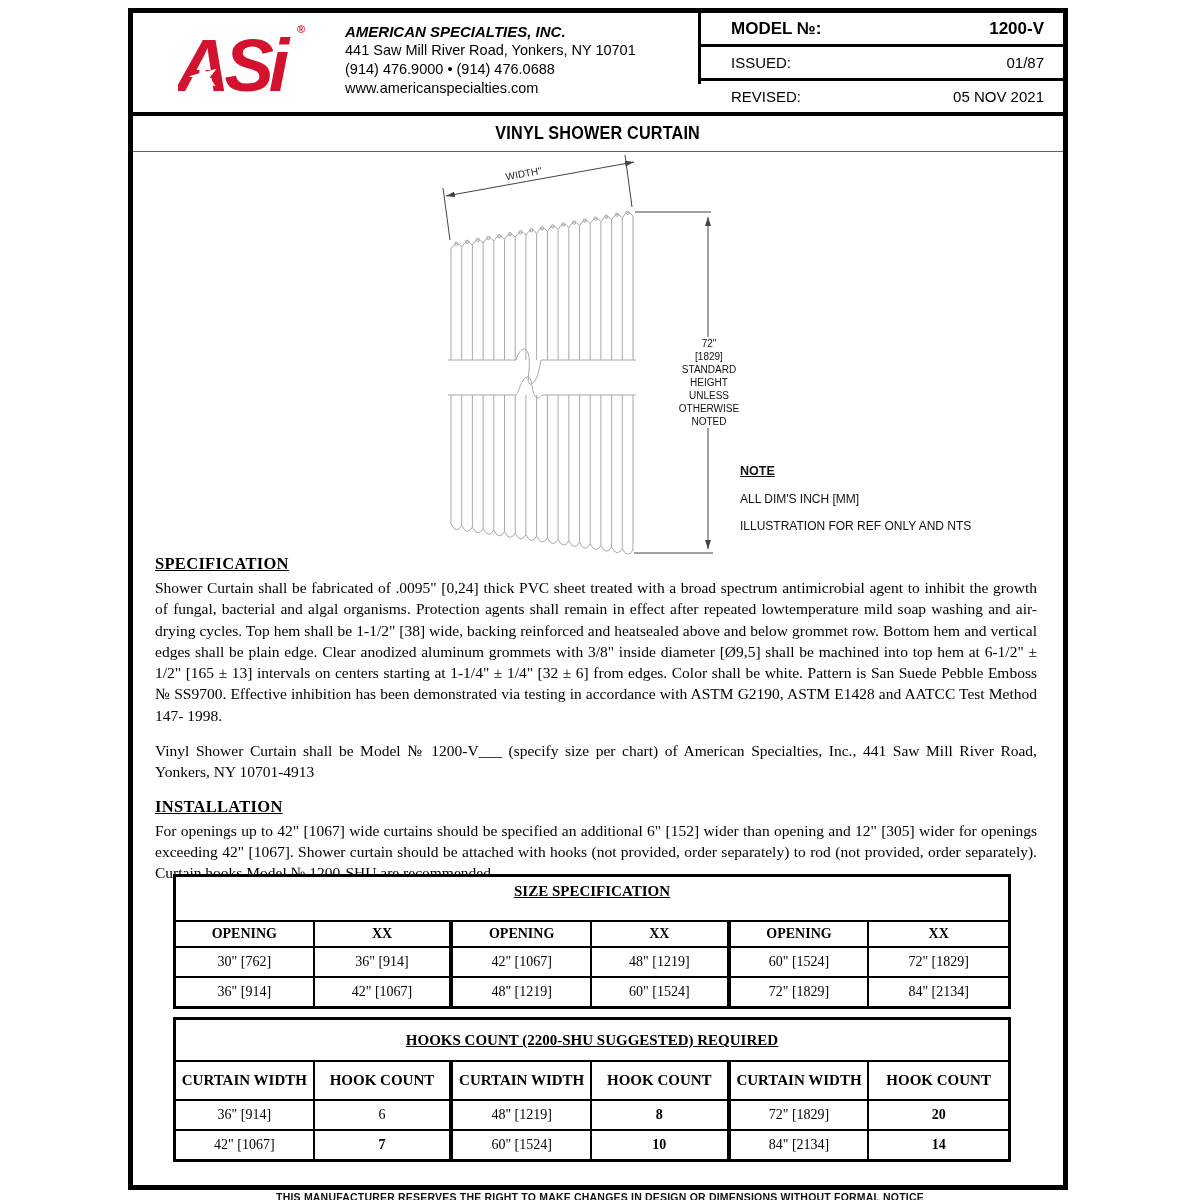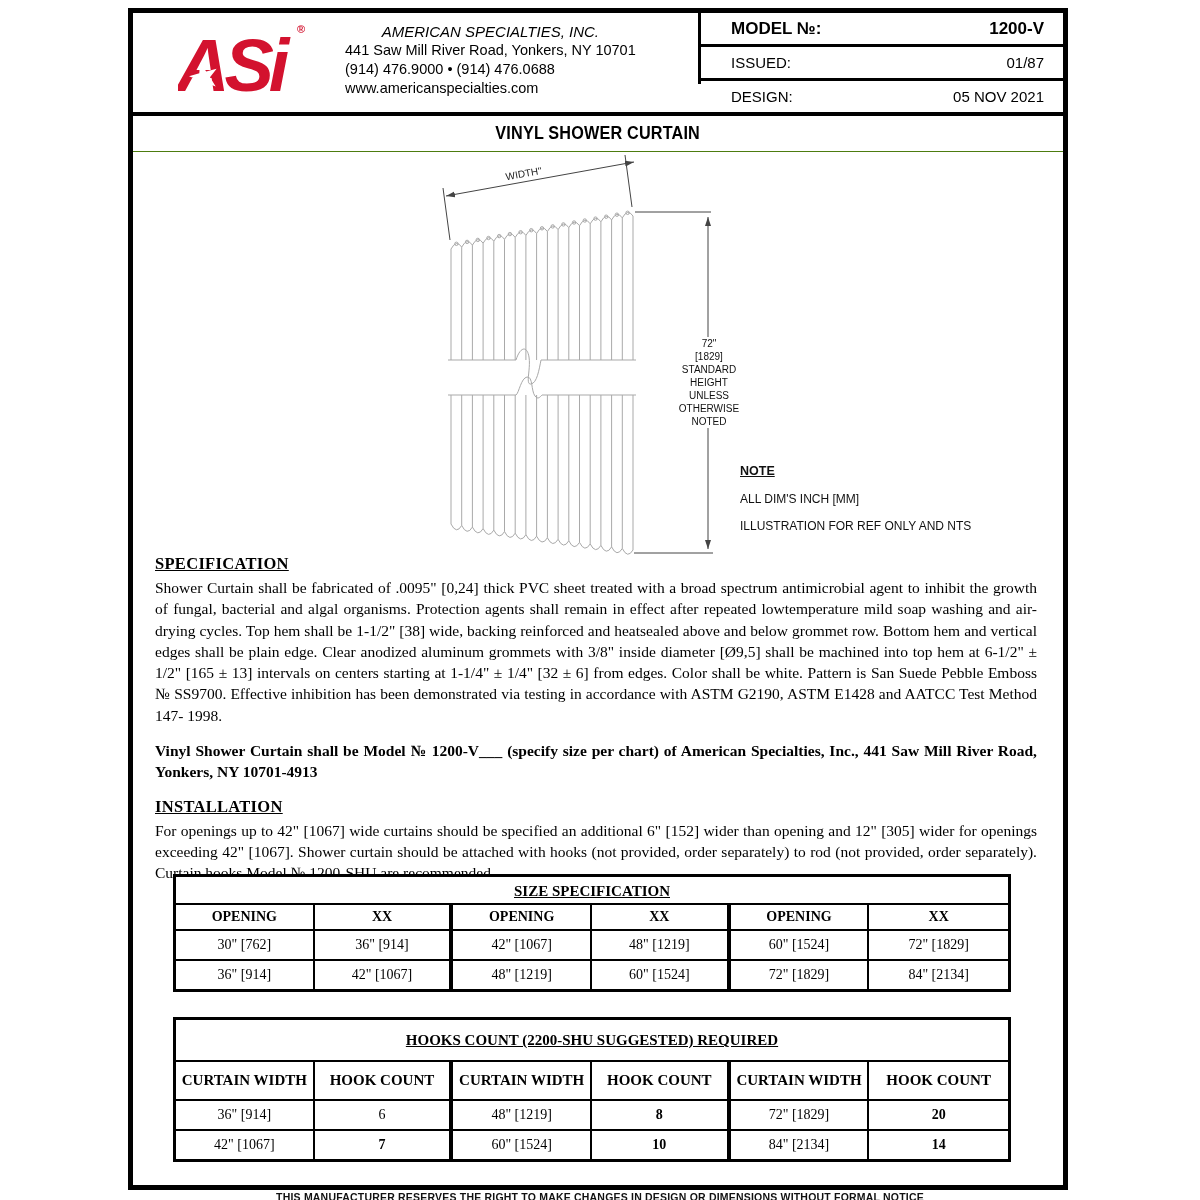--- a/index.html
+++ b/index.html
@@ -6,21 +6,21 @@
   .page{position:relative;width:1200px;height:1200px;background:#fff;overflow:hidden;
         font-family:"Liberation Sans",sans-serif;color:#000;}
   .frame{position:absolute;left:128px;top:8px;width:930px;height:1172px;border:5px solid #000;background:#fff;}
 
   
   .header{position:absolute;left:0;top:0;width:100%;height:99px;border-bottom:4px solid #000;}
   .logo{position:absolute;left:45px;top:4px;}
   .logo-text{font:italic bold 74px "Liberation Sans",sans-serif;letter-spacing:-5px;}
   .logo-reg{font:bold 11px "Liberation Sans",sans-serif;}
   .company{position:absolute;left:212px;top:9px;line-height:19px;font-size:14.5px;}
-  .co-name{font-weight:normal;font-style:italic;font-size:15px;text-align:center;}
+  .co-name{font-weight:bold;font-style:italic;font-size:15px;}
   .modelbox{position:absolute;left:565px;top:0;width:365px;height:71px;border-left:3px solid #000;}
   .mrow{height:31px;display:flex;align-items:center;justify-content:space-between;
         padding:0 22px 0 30px;border-bottom:3px solid #000;font-size:15px;}
   .mrow:last-child{border-bottom:none;}
   .mrow.first{font-size:17px;font-weight:bold;}
 
   
   .titlebar{position:absolute;left:0;top:103px;width:100%;height:35px;border-bottom:1px solid #4d7c0f;
             display:flex;align-items:center;justify-content:center;}
   .titlebar span{font-weight:bold;font-size:18px;transform:scaleX(.9);letter-spacing:.2px;}
@@ -36,30 +36,30 @@
   .note{position:absolute;left:607px;top:451px;width:260px;text-align:left;font-size:12px;color:#111;}
   .note-t{font-weight:bold;text-decoration:underline;margin-bottom:14px;font-size:12.5px;}
   .note-l{margin-bottom:13px;}
 
   
   .textcol{position:absolute;left:22px;top:541px;width:882px;
            font-family:"Liberation Serif",serif;font-size:15.5px;color:#000;}
   .sect-h{font-weight:bold;font-size:16.5px;text-decoration:underline;letter-spacing:.3px;margin:0 0 3px 0;}
   .textcol p{margin:0;text-align:justify;line-height:21.3px;}
   .gap-top{margin-top:14px !important;}
-  .bold{font-weight:bold;}
+  .bold{font-weight:normal;}
 
   
   .gtable{position:absolute;left:40px;width:832px;border:3px solid #000;background:#fff;
           display:grid;grid-template-columns:repeat(6,1fr);
           font-family:"Liberation Serif",serif;text-align:center;}
   .size-t{top:861px;}
   .hooks-t{top:1004px;}
   .tt{grid-column:1/-1;font-weight:bold;text-decoration:underline;font-size:15px;
-      padding:6px 0 3px;border-bottom:2px solid #000;}
+      padding:6px 0 20px;border-bottom:2px solid #000;}
   .hooks-t .tt{padding:12px 0 11px;}
   .th{font-weight:bold;font-size:14px;padding:4px 4px;border-bottom:2px solid #000;}
   .hooks-t .th{font-size:15px;padding:10px 0;}
   .td{font-size:14px;padding:6px 0;}
   .rb{border-bottom:2px solid #000;}
   .r2{border-right:2px solid #000;}
   .sep{border-right:4px solid #000;}
   .b{font-weight:bold;}
 
   
@@ -87,21 +87,21 @@
       <div class="modelbox">
         <div class="mrow first">
           <span>MODEL №:</span>
           <span>1200-V</span>
         </div>
         <div class="mrow">
           <span>ISSUED:</span>
           <span>01/87</span>
         </div>
         <div class="mrow">
-          <span>DESIGN:</span>
+          <span>REVISED:</span>
           <span>05 NOV 2021</span>
         </div>
       </div>
     </div>
 
     <div class="titlebar">
       <span>VINYL SHOWER CURTAIN</span>
     </div>
 
     <svg id="curtain-svg" class="drawing" viewBox="0 0 350 420">

